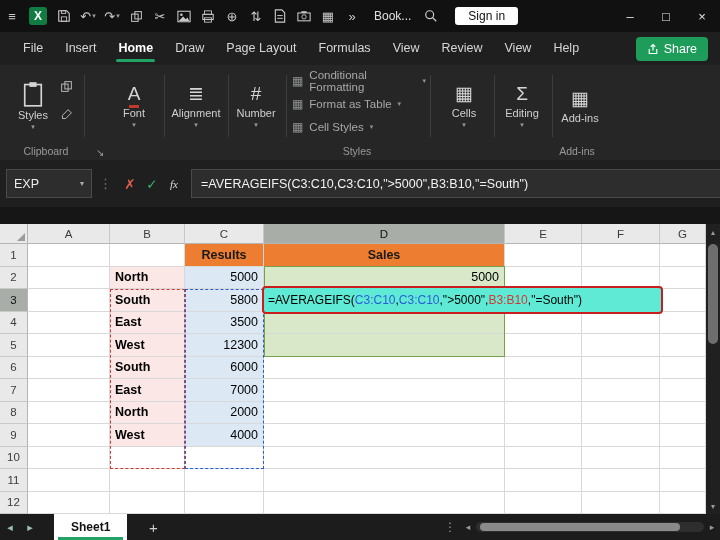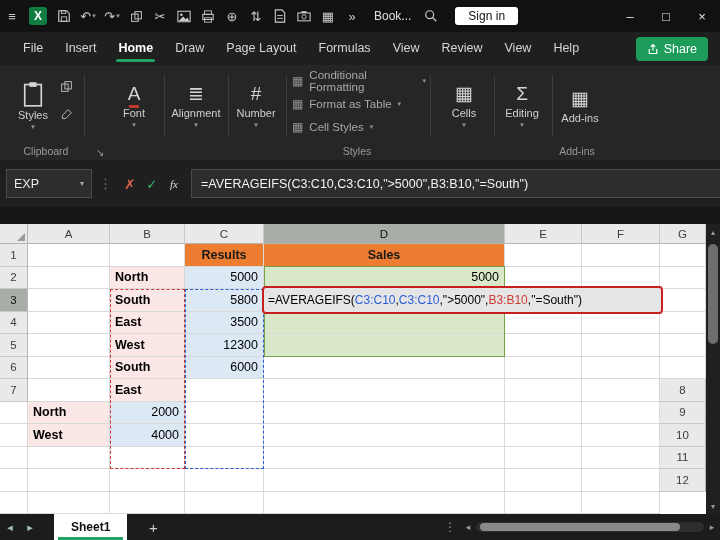--- a/index.html
+++ b/index.html
@@ -84,21 +84,21 @@
   .dc.num { justify-content:flex-end;text-align:right; }
   .dc.bold { font-weight:bold; }
   .dc.orange { background:#ED7D31; font-weight:bold; justify-content:center; color:#1a1a1a; }
   .dc.pink { background:#FBE7E6; }
   .dc.bluef { background:#DCE9F5; }
   .dc.greenf { background:#D8E8C8; }
   .ov { position:absolute; pointer-events:none; }
   .ov-red-range { left:110px; top:65px; width:75px; height:180px; border:1px dashed #D03A34; }
   .ov-blue-range { left:185px; top:65px; width:79px; height:180px; border:1px dashed #2B5DD7; }
   .ov-green-block { left:264px; top:42px; width:241px; height:91px; border:1px solid #76A04C; }
-  .editbox { position:absolute; left:262px; top:62px; width:401px; height:28px; background:#e5e5e5;
+  .editbox { position:absolute; left:262px; top:62px; width:401px; height:28px; background:#5eead4;
              border:2px solid #C81E1E; border-radius:4px; display:flex; align-items:center;
              padding:0 4px; font-size:12px; white-space:nowrap; overflow:hidden; }
   .editbox .rb { color:#2B5DD7; }
   .editbox .rr { color:#D03A34; }
   .editbox .t { color:#000; }
 
   
   .vscroll { position:absolute; top:224px; left:706px; width:14px; height:290px; background:#202020; }
   .vscroll .arr { position:absolute; left:0; width:14px; height:16px; display:flex; align-items:center;
                   justify-content:center; font-size:8px; color:#9a9a9a; }
@@ -374,20 +374,21 @@
       <div class="dc pink bold">South</div>
       <div class="dc bluef num">6000</div>
       <div class="dc"></div>
       <div class="dc"></div>
       <div class="dc"></div>
       <div class="dc"></div>
 
       <div class="rh">7</div>
       <div class="dc"></div>
       <div class="dc pink bold">East</div>
+      <div class="dc bluef num">7000</div>
       <div class="dc"></div>
       <div class="dc"></div>
       <div class="dc"></div>
       <div class="dc"></div>
 
       <div class="rh">8</div>
       <div class="dc"></div>
       <div class="dc pink bold">North</div>
       <div class="dc bluef num">2000</div>
       <div class="dc"></div>

